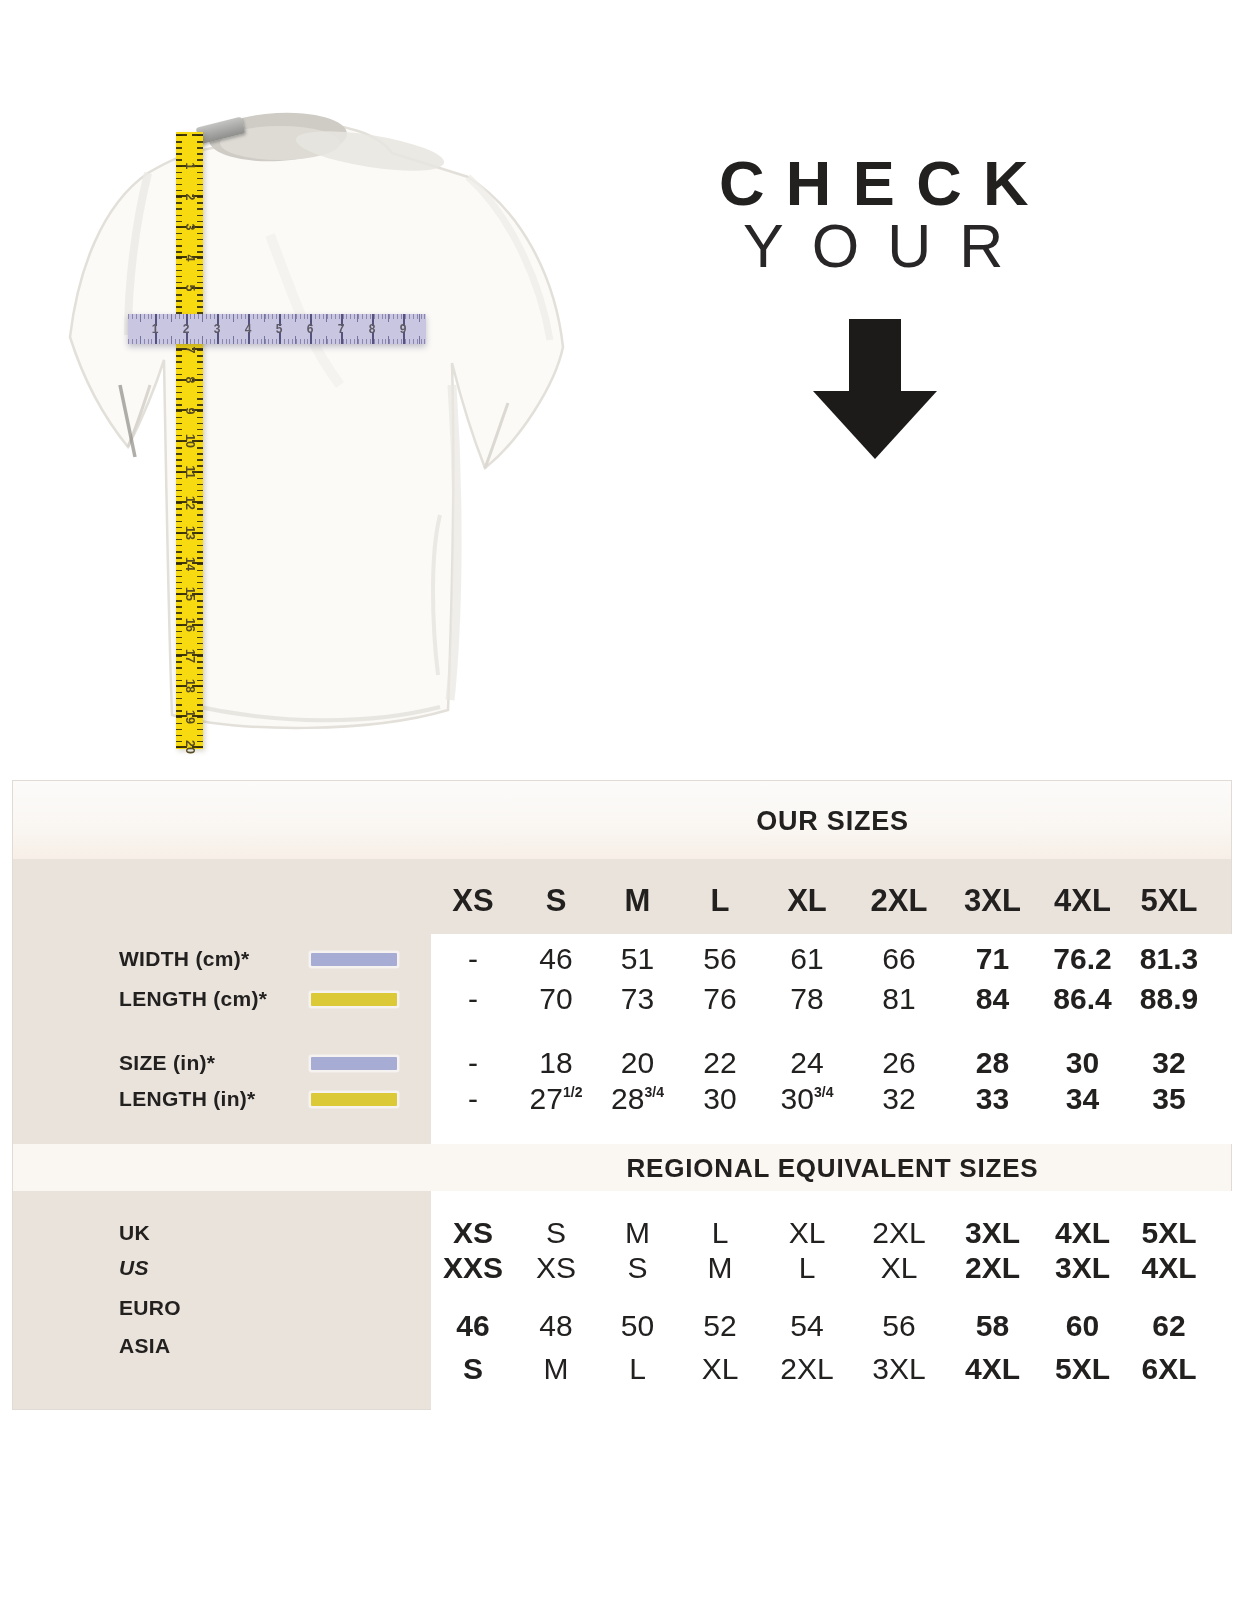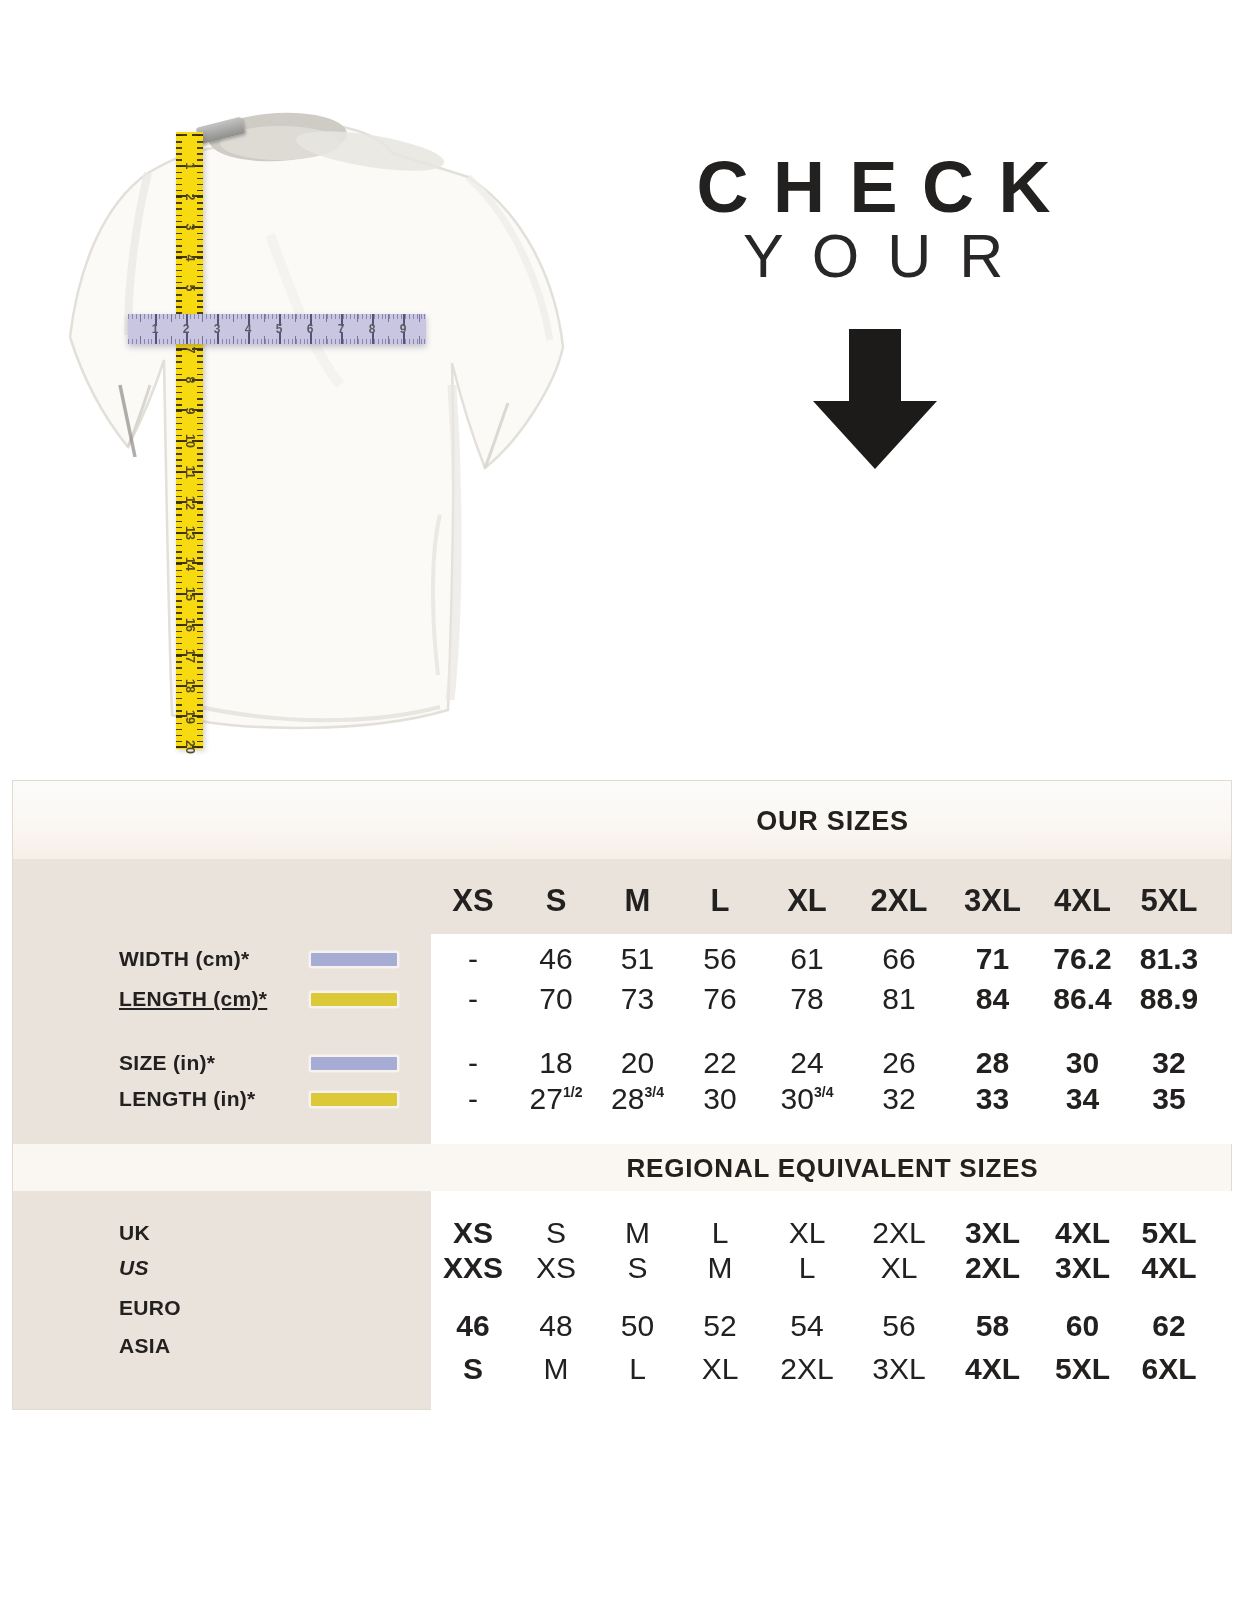--- a/index.html
+++ b/index.html
@@ -52,21 +52,21 @@
     background-position:left 27px top,left 27px bottom,left 11.5px top,left 11.5px bottom,left top,left bottom;
     background-repeat:no-repeat;
     box-shadow:0 3px 6px rgba(50,45,90,.28);
   }
   .ruler-num {
     position:absolute; width:16px; top:8px; text-align:center;
     font-size:12px; font-weight:600; color:#5d5965; line-height:14px;
   }
 
   .title-block { left:615px; top:150px; width:520px; text-align:center; z-index:1; }
-  .title-line1 { font-size:72px; font-weight:700; letter-spacing:.34em; margin-left:.3em; line-height:1.05; }
+  .title-line1 { font-size:63px; font-weight:700; letter-spacing:.34em; margin-left:.3em; line-height:1.05; }
   .title-line2 { font-size:61px; font-weight:400; letter-spacing:.46em; margin-left:.4em; line-height:1; color:#282626; }
   .title-line3 { font-size:126px; font-weight:700; letter-spacing:.29em; margin-left:.26em; margin-top:16px; line-height:1; }
   .arrow-down { position:relative; width:124px; height:140px; margin:42px auto 0; }
   .arrow-down .stem { position:absolute; left:36px; top:0; width:52px; height:74px; background:#1d1b1a; }
   .arrow-down .head { position:absolute; left:0; top:72px; width:0; height:0;
     border-left:62px solid transparent; border-right:62px solid transparent; border-top:68px solid #1d1b1a; }
 
   
   .size-table {
     left:12px; top:780px; width:1220px; height:630px; z-index:1;
@@ -103,21 +103,21 @@
 
   .cell { text-align:center; font-size:30px; font-weight:500; white-space:nowrap; }
   .cell.hdr { font-size:31px; }
   .cell.bold, .cell.hdr { font-weight:700; }
   .frac { font-size:14px; font-weight:700; vertical-align:12px; margin-left:0; letter-spacing:0; }
 
   .row-label {
     position:absolute; left:106px; font-size:21px; font-weight:700;
     letter-spacing:.3px; line-height:26px; white-space:nowrap;
   }
-  .lbl-wcm { top:165px; } .lbl-lcm { top:205px;text-decoration:underline; } .lbl-win { top:269px; } .lbl-lin { top:305px; }
+  .lbl-wcm { top:165px; } .lbl-lcm { top:205px; } .lbl-win { top:269px; } .lbl-lin { top:305px; }
   .lbl-uk { top:439px; } .lbl-us { top:474px;font-style:italic; } .lbl-euro { top:514px; } .lbl-asia { top:552px; }
 
   .swatch { position:absolute; left:298px; width:86px; height:13px; border-radius:1px;
     box-shadow:0 0 0 2.5px rgba(255,255,255,.55); }
   .swatch.width-color { background:var(--swatch-width,#a7acd4); }
   .swatch.length-color { background:var(--swatch-length,#dbc937); }
   .sw-wcm { top:172px; } .sw-lcm { top:212px; } .sw-win { top:276px; } .sw-lin { top:312px; }
 </style>
 </head>
 <body style="--text: #232120; --table-body-bg: #e9e3dc; --band-bg: #faf6f1; --panel-bg: #ffffff; --swatch-width: #a7acd4; --swatch-length: #dbc937; --tape-yellow: #f8da10; --ruler-lavender: #c9c6e2;">

